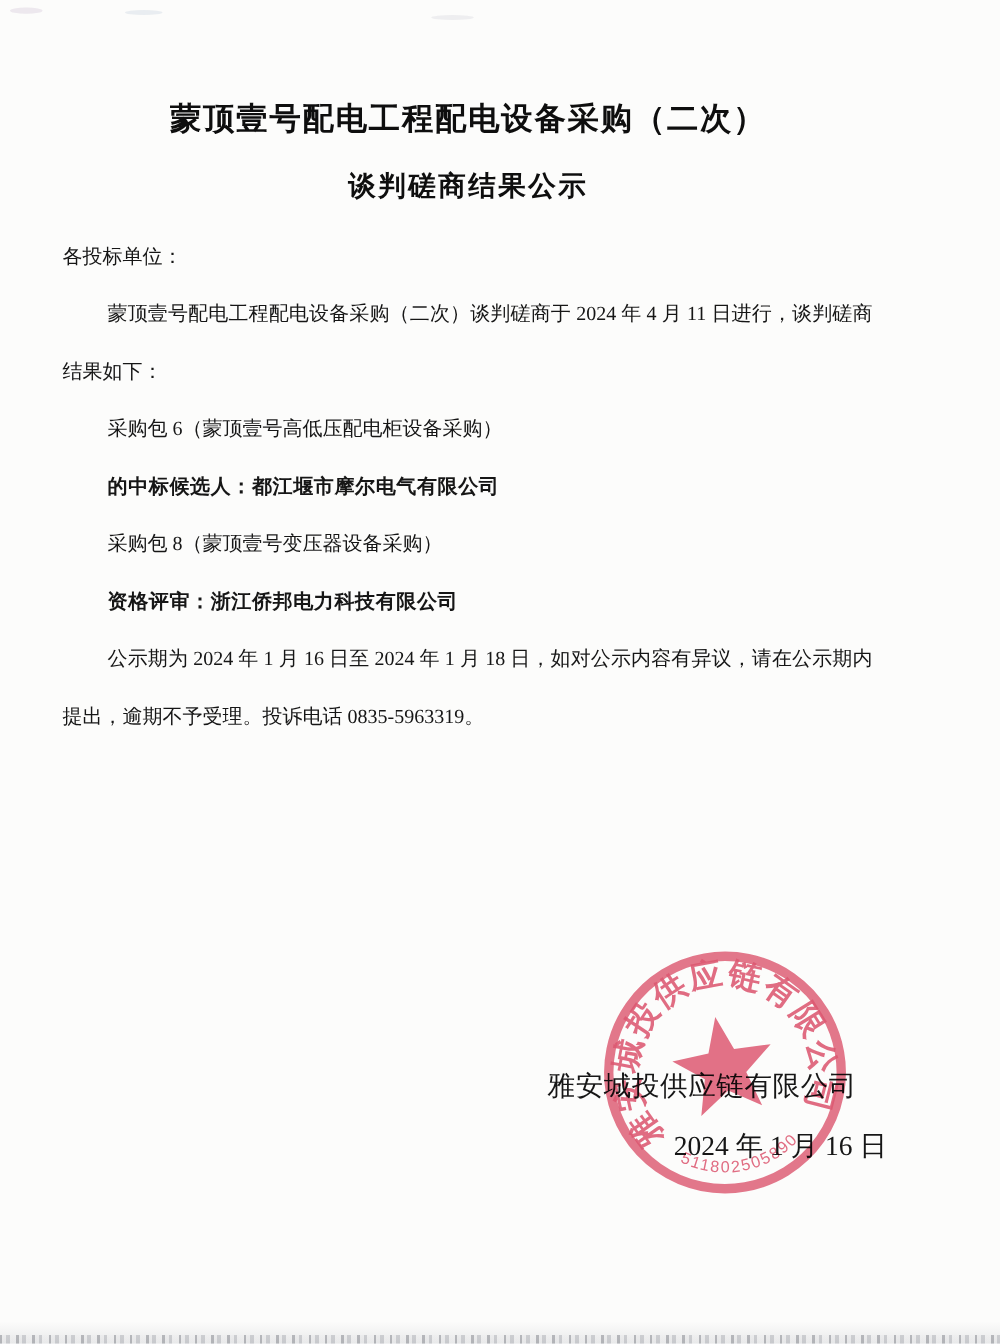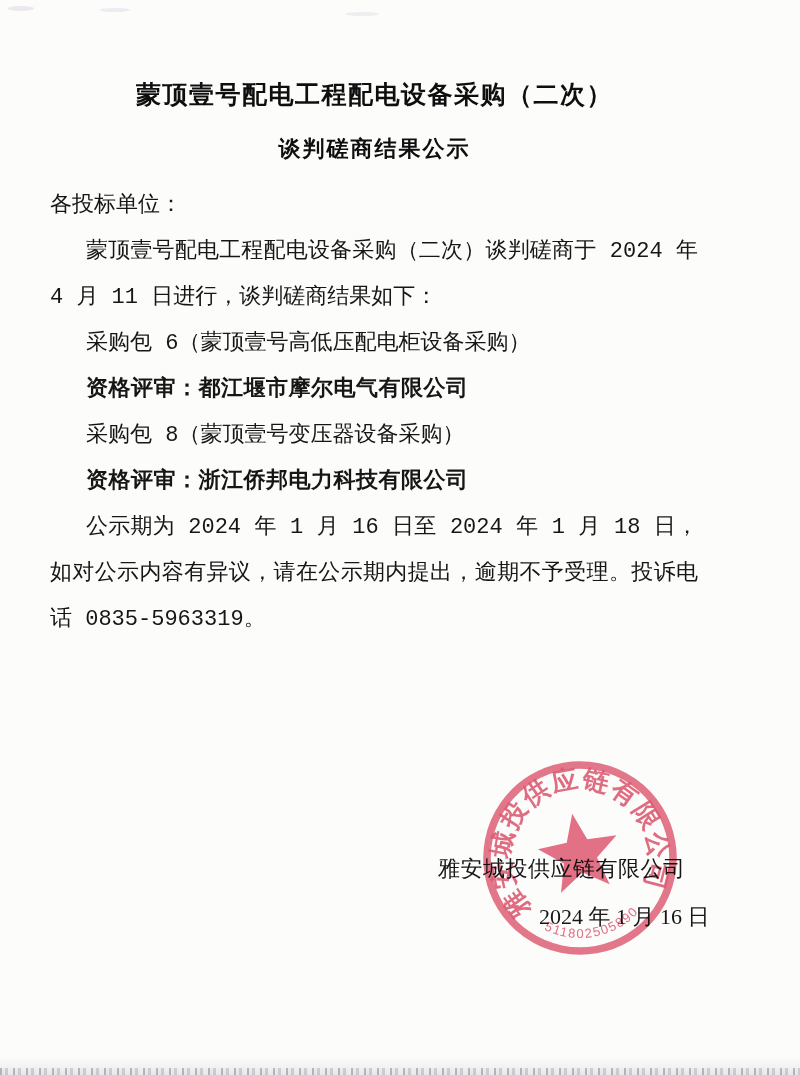--- a/index.html
+++ b/index.html
@@ -11,23 +11,22 @@
   }
   .page{position:absolute;inset:0;}
   .title{
     position:absolute;left:52px;width:645px;text-align:center;
     font-weight:bold;color:#0e0e0e;
   }
   .title-1{top:78px;font-size:25px;letter-spacing:1.5px;}
   .title-2{top:134px;font-size:22px;letter-spacing:2px;}
   .doc-body{
     position:absolute;left:50px;top:183px;width:648px;
-    font-size:22px;line-height:46px;
+    font-size:16px;line-height:46px;
     text-align:justify;
-    font-family:Liberation Mono, monospace;
   }
   .doc-body p{margin:0;padding:0;}
   .indent{text-indent:36px;}
   .winner{font-weight:bold;letter-spacing:0.5px;}
   .sig-line{position:absolute;font-size:22px;line-height:26px;white-space:nowrap;}
   .sig-company{left:438px;top:856px;letter-spacing:0.5px;}
   .sig-date{left:507px;top:904px;margin-left:32px;}
   .seal{
     position:absolute;left:464px;top:742px;
     mix-blend-mode:multiply;opacity:0.9;
@@ -54,21 +53,21 @@
   <div class="speck speck-b"></div>
   <div class="speck speck-c"></div>
 
   <div class="title title-1">蒙顶壹号配电工程配电设备采购（二次）</div>
   <div class="title title-2">谈判磋商结果公示</div>
 
   <div class="doc-body">
     <p>各投标单位：</p>
     <p class="indent">蒙顶壹号配电工程配电设备采购（二次）谈判磋商于 2024 年 4 月 11 日进行，谈判磋商结果如下：</p>
     <p class="indent">采购包 6（蒙顶壹号高低压配电柜设备采购）</p>
-    <p class="indent winner">资格评审：都江堰市摩尔电气有限公司</p>
+    <p class="indent winner">的中标候选人：都江堰市摩尔电气有限公司</p>
     <p class="indent">采购包 8（蒙顶壹号变压器设备采购）</p>
     <p class="indent winner">资格评审：浙江侨邦电力科技有限公司</p>
     <p class="indent">公示期为 2024 年 1 月 16 日至 2024 年 1 月 18 日，如对公示内容有异议，请在公示期内提出，逾期不予受理。投诉电话 0835-5963319。</p>
   </div>
 
   <div class="sig-line sig-company">雅安城投供应链有限公司</div>
   <div class="sig-line sig-date">2024 年 1 月 16 日</div>
 
   <svg class="seal" width="232" height="232" viewBox="0 0 232 232">
     <g transform="rotate(-10 116 116)">

